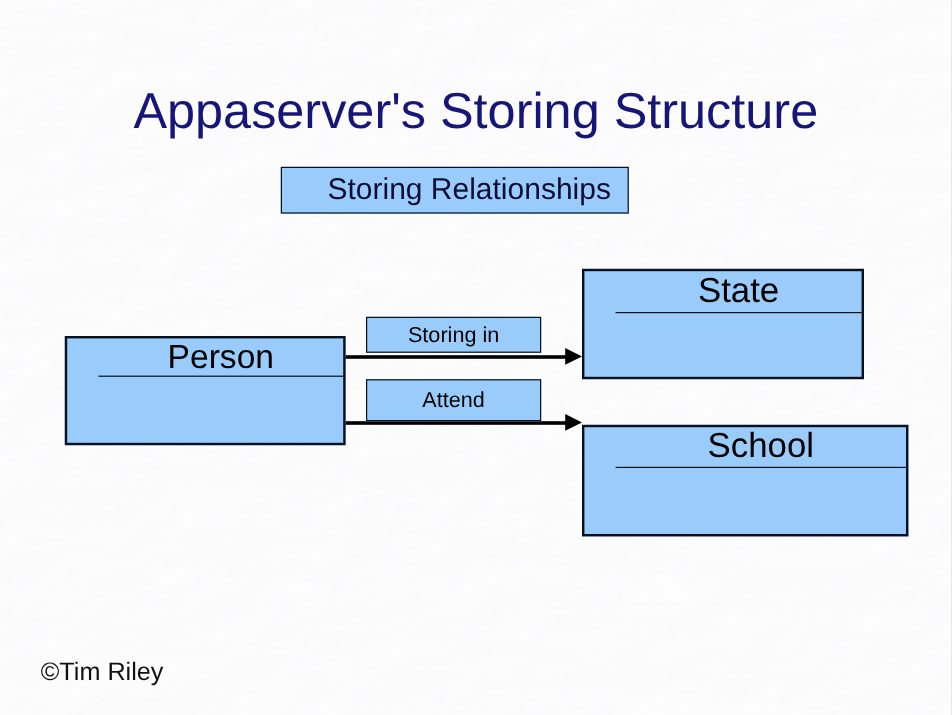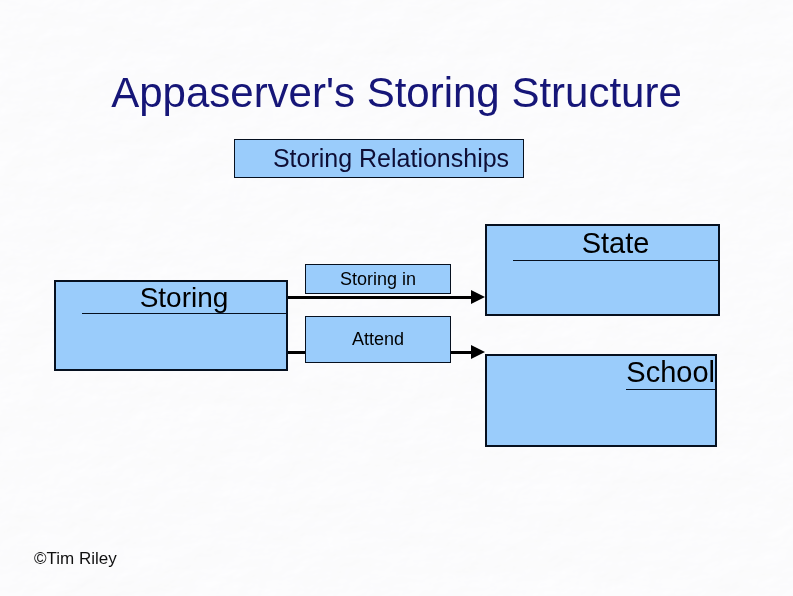--- a/index.html
+++ b/index.html
@@ -46,46 +46,46 @@
     box-sizing:border-box;
     border-bottom:1px solid var(--box-border);
     display:flex;align-items:center;justify-content:center;
     color:var(--label-text);
   }
   .entity-body{flex:1;}
   .entity-person{left:54px;top:280px;width:234px;height:91px;}
   .entity-person .entity-header{height:32px;font-size:28px;}
   .entity-state{left:485px;top:224px;width:235px;height:92px;}
   .entity-state .entity-header{height:35px;font-size:29px;}
-  .entity-school{left:485px;top:354px;width:232px;height:93px;align-items:flex-end;}
+  .entity-school{left:485px;top:354px;width:272px;height:93px;}
   .entity-school .entity-header{height:34px;font-size:29px;}
   .rel-label{
     position:absolute;z-index:4;
     box-sizing:border-box;
     background:var(--box-fill);
     border:1px solid var(--box-border);
     display:flex;align-items:center;justify-content:center;
     font-size:18px;color:var(--label-text);
   }
   .rel-reside{left:305px;top:264px;width:146px;height:30px;}
-  .rel-attend{left:305px;top:316px;width:146px;height:47px;}
+  .rel-attend{left:305px;top:316px;width:146px;height:35px;}
   .connector{position:absolute;height:3px;background:var(--connector);z-index:3;}
   .line-person-state{left:288px;top:296px;width:185px;}
   .line-person-school{left:288px;top:351px;width:185px;}
   .arrowhead{
     position:absolute;z-index:3;width:0;height:0;
     border-top:7px solid transparent;
     border-bottom:7px solid transparent;
     border-left:14px solid var(--connector);
   }
   .arrow-state{left:471px;top:290px;}
   .arrow-school{left:471px;top:345px;}
   .credit{
     position:absolute;left:34px;top:549px;z-index:2;
-    font-size:17px;color:var(--credit-text);
+    font-size:21px;color:var(--credit-text);
   }
 </style>
 </head>
 <body>
 
 <div class="slide">
 
   <svg class="bg" width="793" height="596" viewBox="0 0 793 596" preserveAspectRatio="none" aria-hidden="true">
     <defs>
       <filter id="marbleTex" x="-5%" y="-5%" width="110%" height="110%">
@@ -103,21 +103,21 @@
     <rect width="793" height="596" fill="#ededef" filter="url(#marbleTex)"></rect>
   </svg>
 
   <h1 class="title">Appaserver's Storing Structure</h1>
 
   <div class="subtitle">
     <span>Storing Relationships</span>
   </div>
 
   <div class="entity entity-person">
-    <div class="entity-header">Storing</div>
+    <div class="entity-header">Person</div>
     <div class="entity-body"></div>
   </div>
 
   <div class="entity entity-state">
     <div class="entity-header">State</div>
     <div class="entity-body"></div>
   </div>
 
   <div class="entity entity-school">
     <div class="entity-header">School</div>

